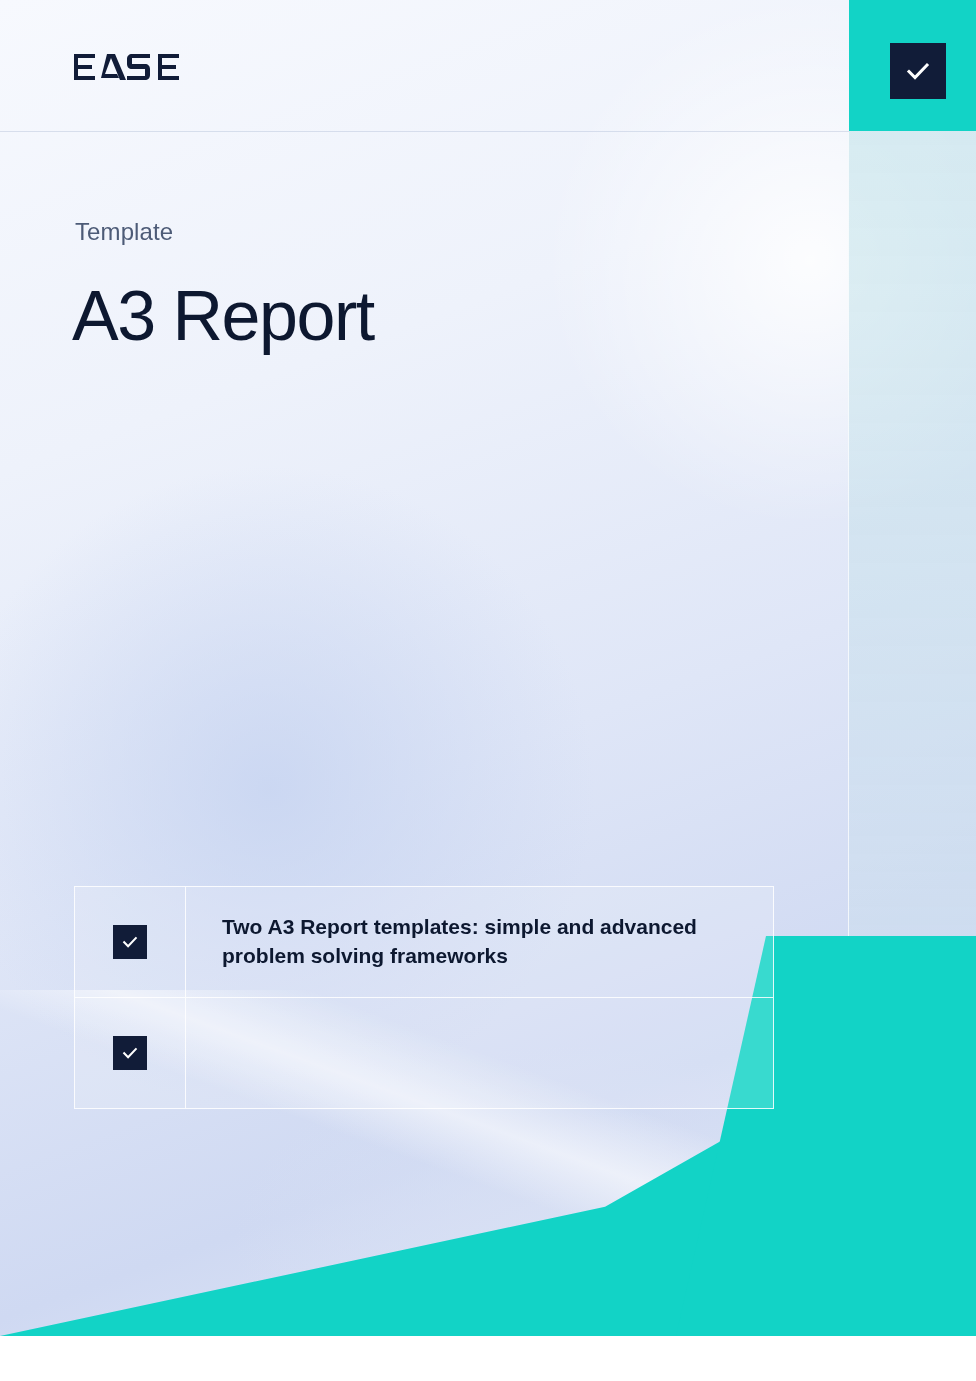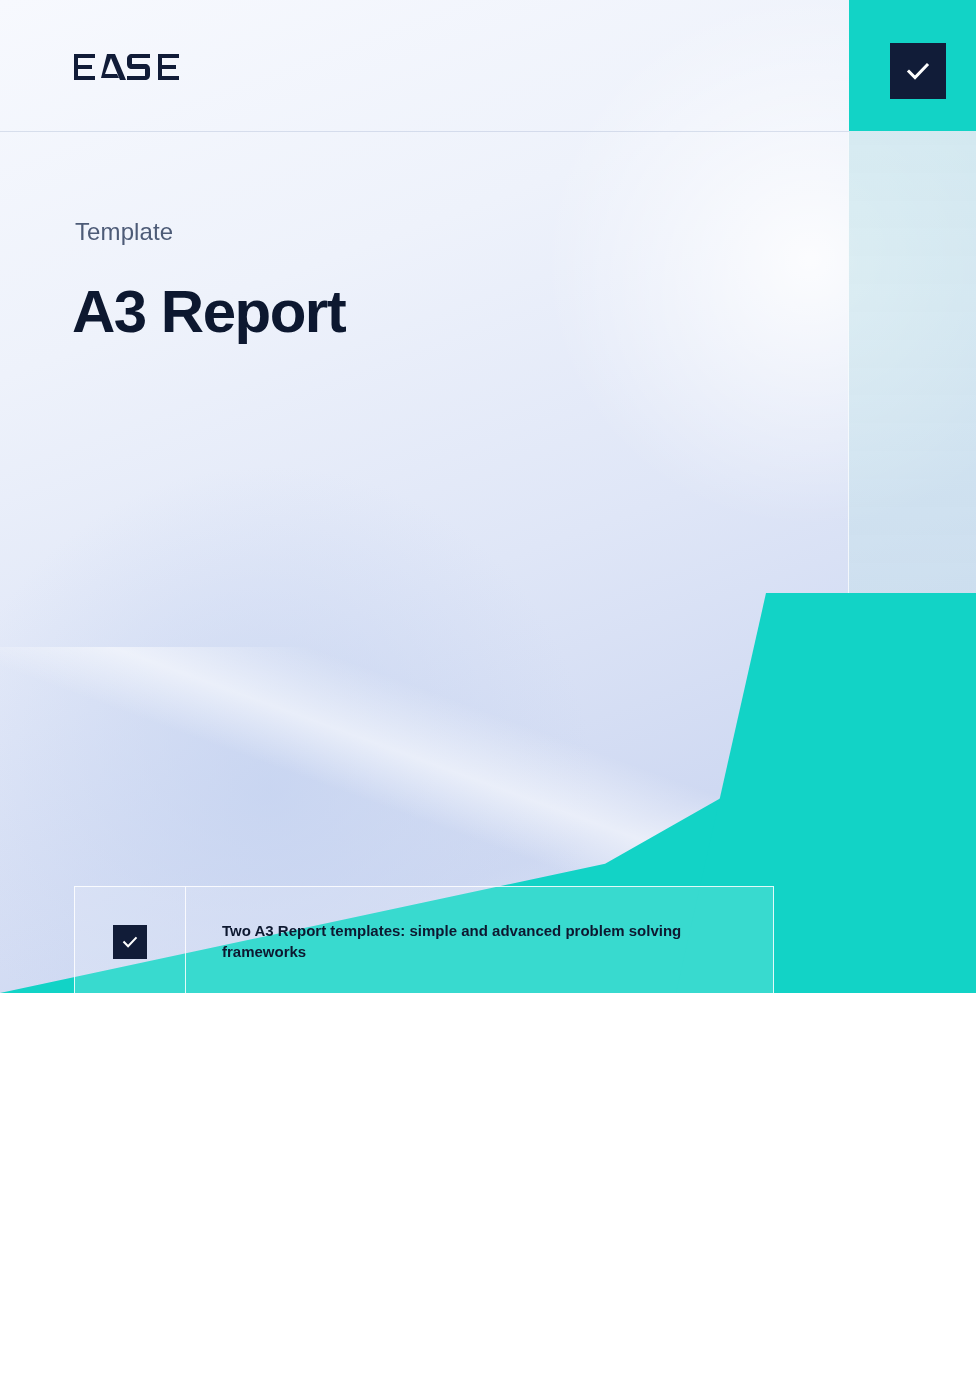--- a/index.html
+++ b/index.html
@@ -10,21 +10,21 @@
     width: 976px;
     height: 1381px;
     font-family: "Liberation Sans", sans-serif;
     background: #ffffff;
     overflow: hidden;
   }
 
   .page {
     position: relative;
     width: 976px;
-    height: 993px;
+    height: 1336px;
     overflow: hidden;
     background:
       linear-gradient(160deg, #f7f9fe 0%, #eef2fb 28%, #dfe6f7 55%, #cfd9f2 78%, #e6ebf8 100%);
   }
 
   
   .tint-a {
     position: absolute;
     left: -180px;
     top: 340px;
@@ -144,22 +144,22 @@
     left: 75px;
     top: 218px;
     font-size: 24px;
     color: #4d5b77;
     letter-spacing: 0.1px;
   }
   .title {
     position: absolute;
     left: 72px;
     top: 280px;
-    font-size: 60px;
-    font-weight: bold;
+    font-size: 70px;
+    font-weight: normal;
     color: #0d1830;
     letter-spacing: -1.5px;
     line-height: 1.05;
   }
 
   
   .features {
     position: absolute;
     left: 74px;
     top: 886px;
@@ -190,21 +190,21 @@
     display: flex;
     align-items: center;
     justify-content: center;
   }
   .check-box svg { display: block; }
   .feature-text {
     flex: 1 1 auto;
     display: flex;
     align-items: center;
     padding: 18px 30px 18px 36px;
-    font-size: 15px;
+    font-size: 21px;
     font-weight: bold;
     line-height: 1.38;
     color: #0d1830;
   }
 </style>
 </head>
 <body>
 
 <div class="page">
 

